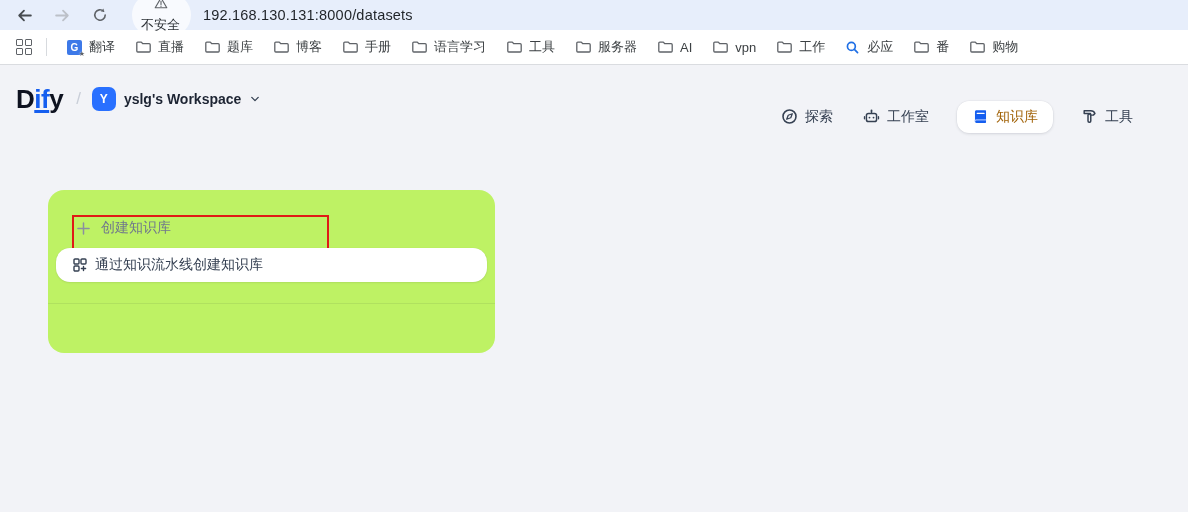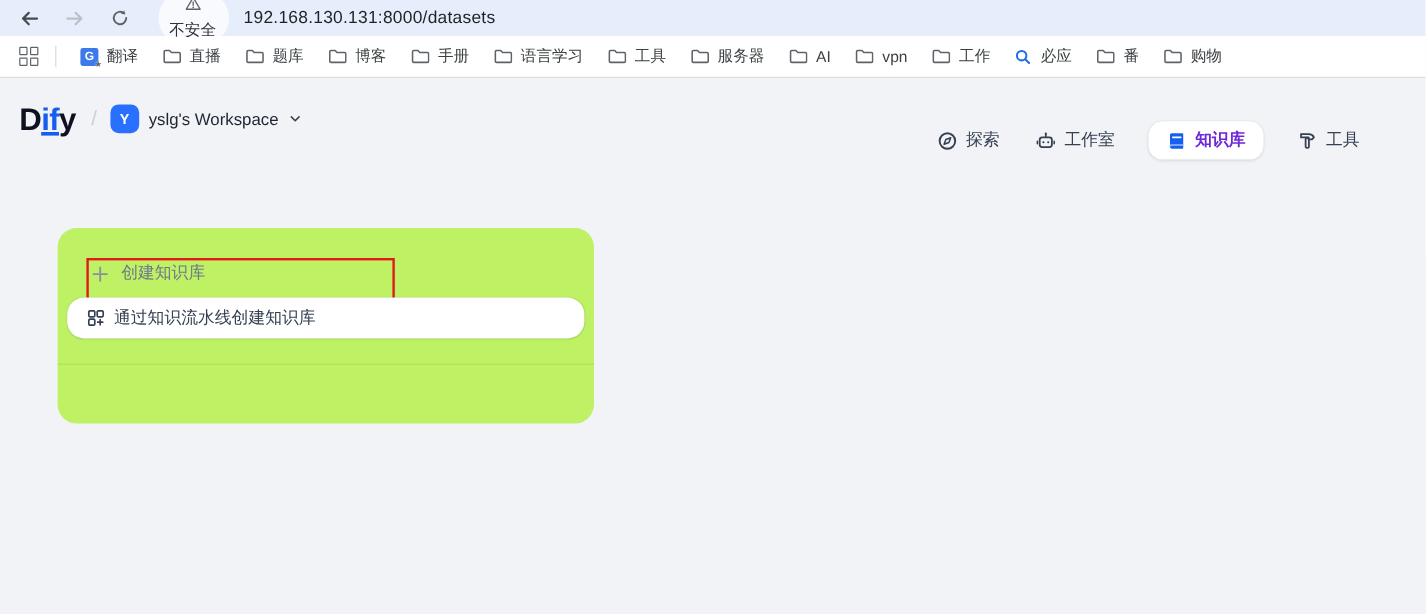--- a/index.html
+++ b/index.html
@@ -26,24 +26,24 @@
   .tr-icon b { position:absolute; right:-3px; bottom:-3px; font-size:7px; color:#5f6368; text-shadow:0 0 2px #fff; }
 
   
   .app { position:relative; height:447px; background:#f2f3f7; }
   .app-header { display:flex; align-items:center; padding:16px 53px 0 16px; height:52px; }
   .logo { font-size:26px; font-weight:800; color:#0e1220; letter-spacing:-.5px; cursor:pointer; }
   .logo .blue { color:#155eef; text-decoration:underline; text-decoration-thickness:2.5px; text-underline-offset:2px; }
   .slash { margin:0 11px 0 13px; color:#c9ced8; font-size:17px; }
   .ws { display:flex; align-items:center; gap:8px; cursor:pointer; }
   .avatar { width:24px; height:24px; border-radius:7px; background:#2970ff; color:#fff; font-size:12px; font-weight:700; display:flex; align-items:center; justify-content:center; }
-  .ws-name { font-size:14px; font-weight:400; color:#1d2433; }
+  .ws-name { font-size:14px; font-weight:700; color:#1d2433; }
   .main-nav { margin-left:auto; display:flex; align-items:center; gap:26px; }
-  .nav-item { display:flex; align-items:center; gap:7px; font-size:14px; color:#354052; padding:7px 2px; border-radius:12px; cursor:pointer;margin-top:36px; }
-  .nav-item.active { background:#fff; color:#6d28d9; font-weight:700; padding:7px 15px; box-shadow:0 1px 3px rgba(16,24,40,.12),0 0 0 .5px rgba(16,24,40,.04); }
+  .nav-item { display:flex; align-items:flex-start; gap:7px; font-size:14px; color:#354052; padding:7px 2px; border-radius:12px; cursor:pointer;margin-top:36px; }
+  .nav-item.active { background:#fff; color:#a16207; font-weight:400; padding:7px 15px; box-shadow:0 1px 3px rgba(16,24,40,.12),0 0 0 .5px rgba(16,24,40,.04); }
 
   
   .card { position:absolute; left:48px; top:125px; width:447px; height:163px; background:#bef264; border-radius:16px; }
   .card-row { position:absolute; left:0; width:100%; height:40px; display:flex; align-items:center; padding-left:28px; gap:10px; color:#70788c; font-size:14px; cursor:pointer; }
   .row-create { top:18px; }
   .row-external { top:122px; }
   .pill-row { position:absolute; left:8px; right:8px; top:58px; height:34px; background:#fff; border-radius:14px; display:flex; align-items:center; padding-left:16px; gap:7px; color:#354052; font-size:14px; font-weight:500; box-shadow:0 1px 2px rgba(16,24,40,.08),0 0 1px rgba(16,24,40,.1); cursor:pointer; }
   .card-divider { position:absolute; left:0; right:0; top:113px; height:1px; background:rgba(16,24,40,.08); }
   .red-box { position:absolute; left:24px; top:25px; width:257px; height:37px; border:2px solid #e01a16; pointer-events:none; }
   svg { display:block; }

